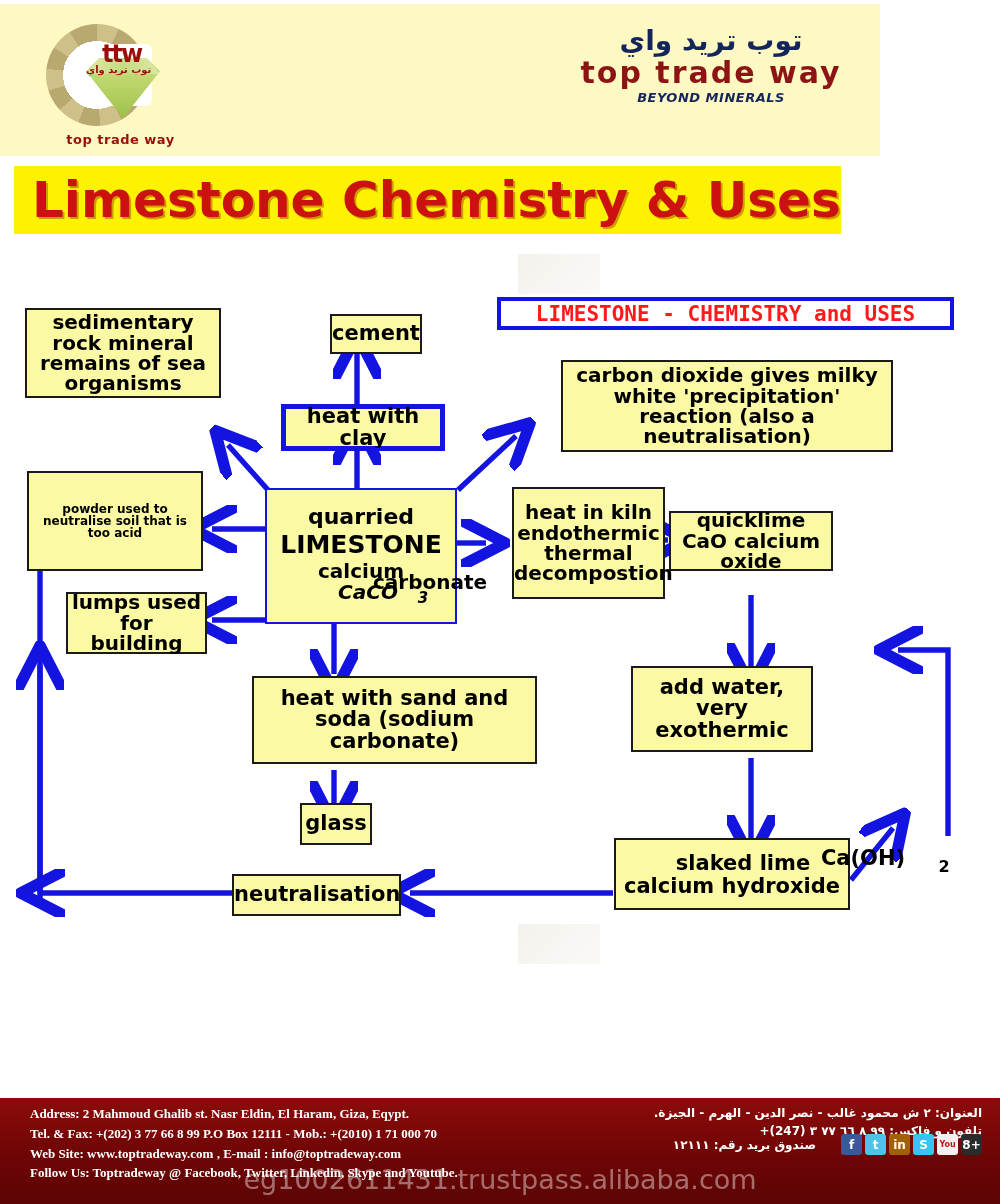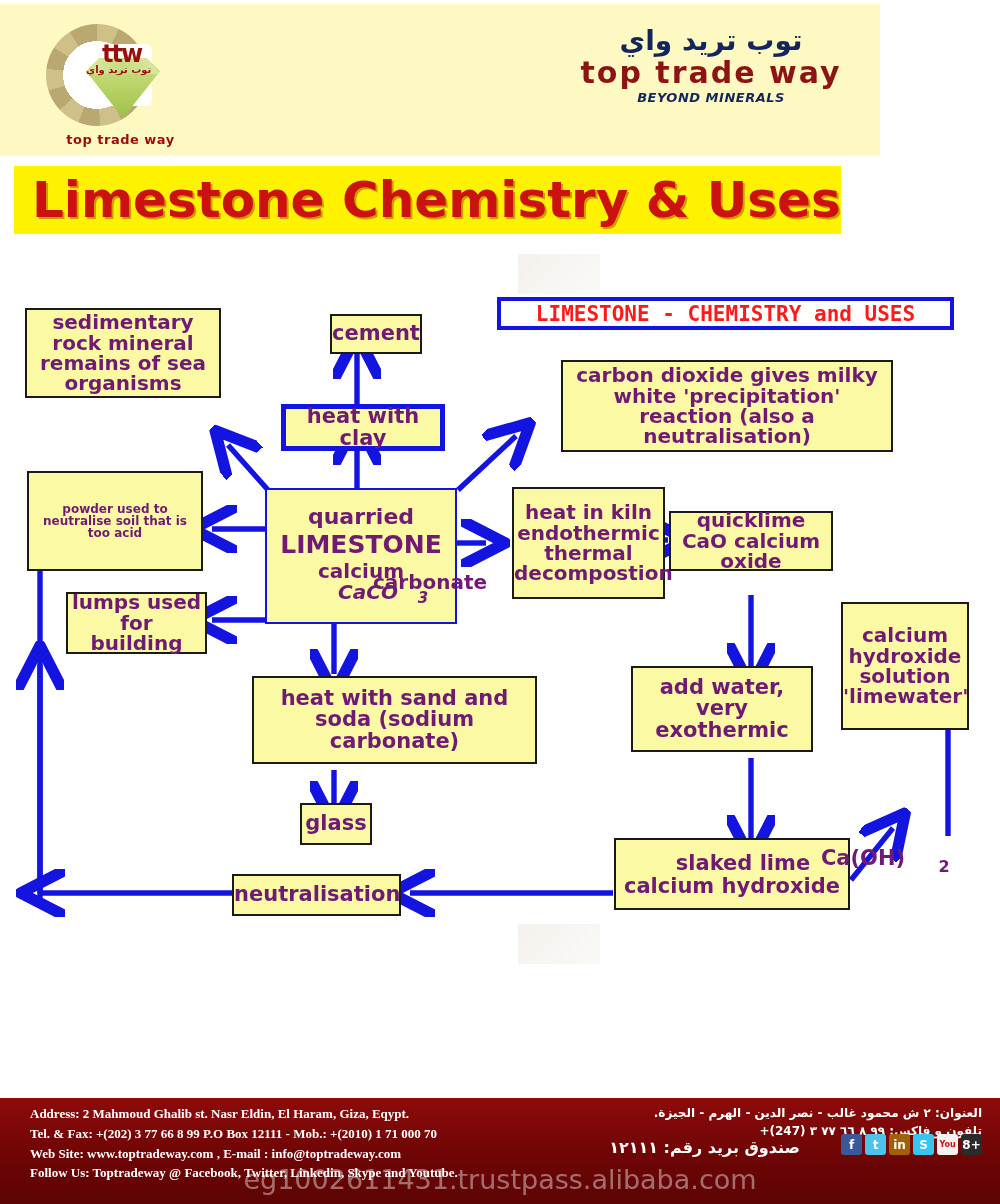--- a/index.html
+++ b/index.html
@@ -53,21 +53,21 @@
 
   
   #diagram{position:absolute;left:0;top:240px;width:1000px;height:730px;background:#fff;}
   #diagram svg{position:absolute;left:0;top:0;width:1000px;height:730px;}
 
   .wm{position:absolute;background:linear-gradient(135deg,#ece7df,#f7f4ee);opacity:.55;}
 
   .node{
     position:absolute;box-sizing:border-box;background:#FBF9A3;border:2px solid #1a1a1a;
     display:flex;align-items:center;justify-content:center;text-align:center;
-    color:#701a75;font-weight:bold;line-height:1.02;
+    color:#000000;font-weight:bold;line-height:1.02;
     font-family:"DejaVu Sans","Liberation Sans",sans-serif;
     z-index:3;
   }
   .node span{display:block;width:100%;padding:0 3px;}
 
   
   #n-banner{
     position:absolute;left:497px;top:57px;width:457px;height:33px;box-sizing:border-box;
     background:#fff;border:4px solid #1414E0;z-index:4;
     display:flex;align-items:center;justify-content:center;
@@ -86,21 +86,21 @@
   #footer-left{position:absolute;left:30px;top:6px;color:#fff;font-size:13px;
     font-weight:bold;line-height:1.52;font-family:Liberation Serif, serif;}
   #footer-right{position:absolute;right:18px;top:6px;color:#fff;font-size:12px;font-weight:bold;
     line-height:1.5;text-align:right;direction:rtl;}
   #social{position:absolute;right:18px;top:1134px;display:flex;gap:3px;z-index:6;}
   .sicon{width:21px;height:21px;border-radius:3px;display:flex;align-items:center;justify-content:center;
     font-size:12px;font-weight:bold;color:#fff;font-family:"DejaVu Sans",sans-serif;}
   .s-fb{background:#3b5998;} .s-tw{background:#4cc3e8;} .s-li{background:#a16207;}
   .s-sk{background:#36c4f0;} .s-yt{background:#f2f2f2;color:#cc1111;font-size:8px;}
   .s-gp{background:#2b2b2b;}
-  #pobox{position:absolute;right:200px;top:1138px;color:#fff;font-size:16px;font-weight:bold;direction:rtl;}
+  #pobox{position:absolute;right:184px;top:1138px;color:#fff;font-size:12px;font-weight:bold;direction:rtl;}
   #watermark{position:absolute;left:0;top:1164px;width:1000px;text-align:center;
     font-size:27px;color:rgba(255,255,255,.42);letter-spacing:0px;
     font-family:"DejaVu Sans","Liberation Sans",sans-serif;}
 </style>
 </head>
 <body>
 
 <div id="header">
 
   <div class="logo-left">
@@ -214,23 +214,20 @@
   </div>
 
   <div class="node" id="n-kiln" style="left:486px;top:247px;width:153px;height:112px;font-size:20px;margin-left:26px;">
     <span>heat in kiln endothermic thermal decompostion</span>
   </div>
 
   <div class="node" id="n-quicklime" style="left:669px;top:271px;width:164px;height:60px;font-size:20px;">
     <span>quicklime CaO calcium oxide</span>
   </div>
 
-  <div class="node" id="n-limewater" style="left:841px;top:362px;width:128px;height:128px;font-size:20px;">
-    <span>calcium hydroxide solution 'limewater'</span>
-  </div>
 
   <div class="node" id="n-lumps" style="left:66px;top:352px;width:141px;height:62px;font-size:20px;">
     <span>lumps used for building</span>
   </div>
 
   <div class="node" id="n-sand" style="left:252px;top:436px;width:285px;height:88px;font-size:21px;">
     <span>heat with sand and soda (sodium carbonate)</span>
   </div>
 
   <div class="node" id="n-water" style="left:631px;top:426px;width:182px;height:86px;font-size:21px;">

